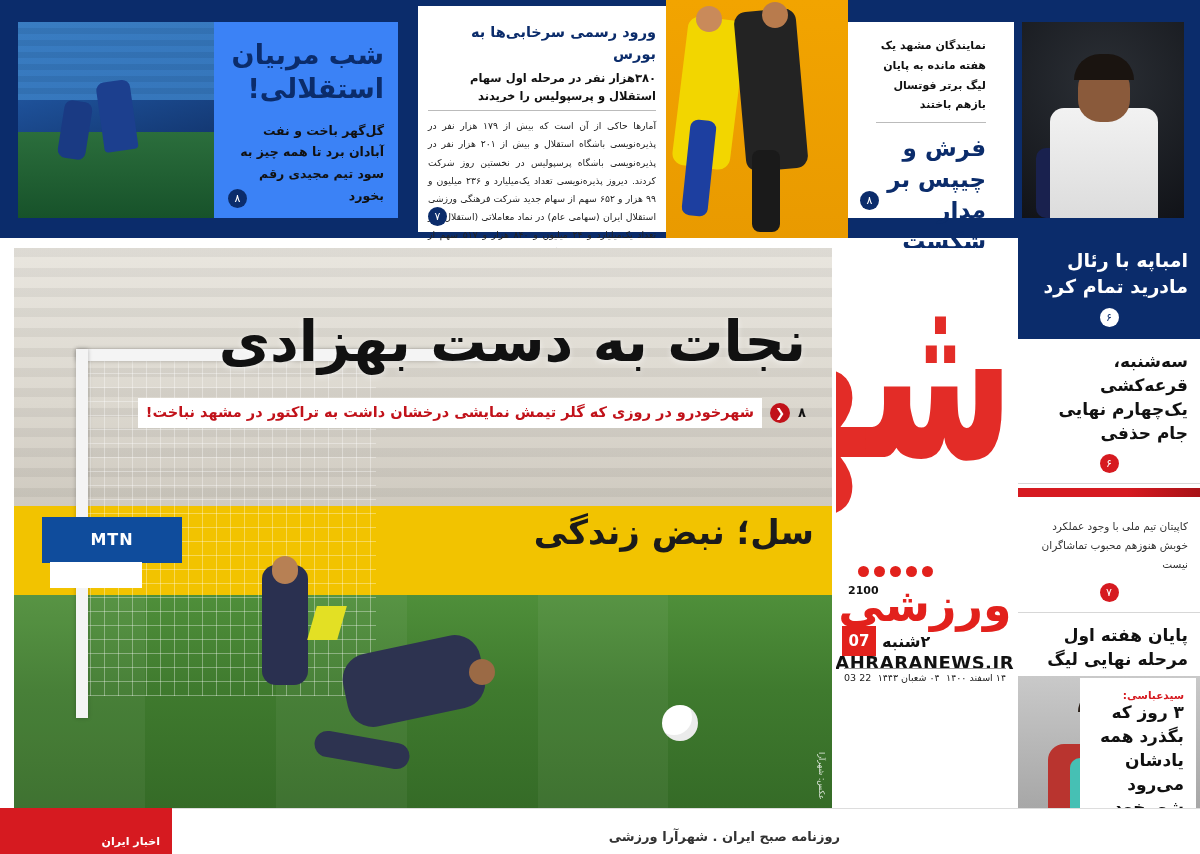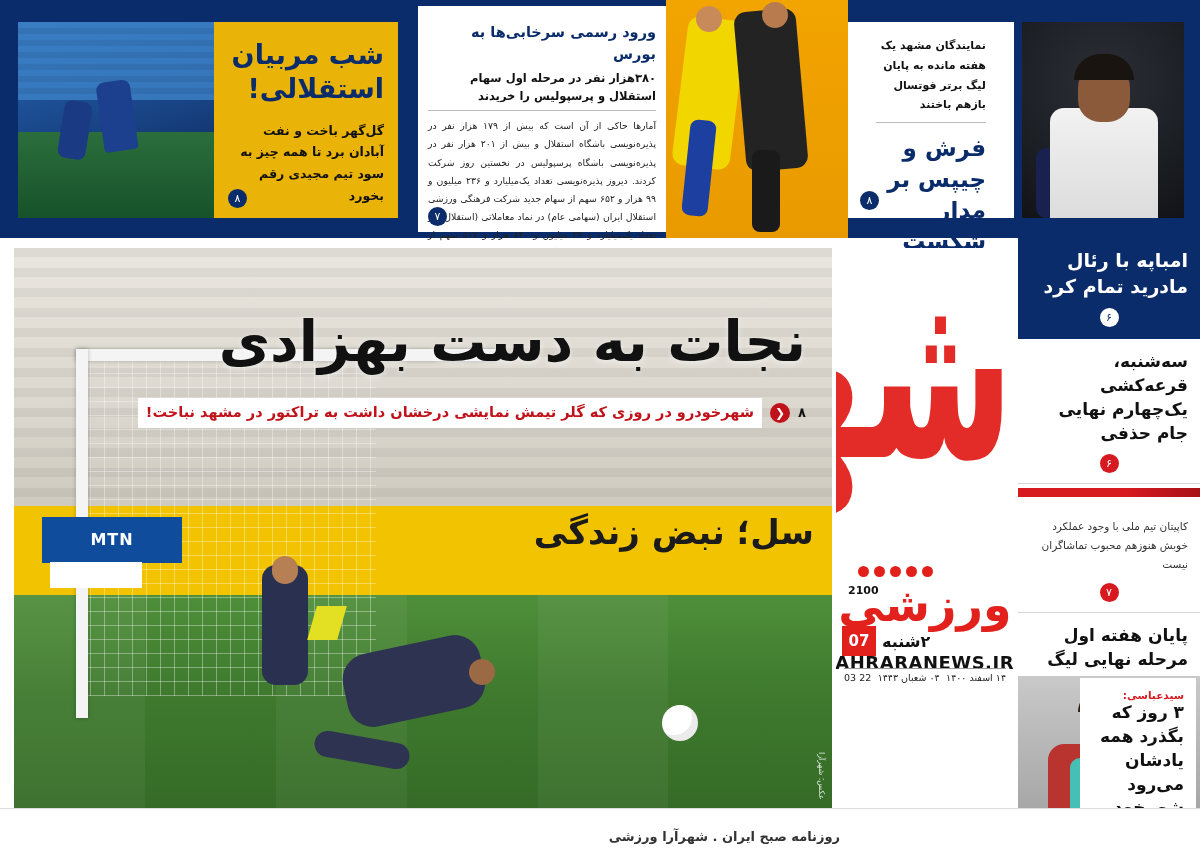--- a/index.html
+++ b/index.html
@@ -44,21 +44,21 @@
     transform: rotate(9deg);
   }
   .ts-photo-left .stands {
     position: absolute; top: 0; left: 0; width: 100%; height: 40%;
     background: repeating-linear-gradient(180deg,#3b7fc4 0 6px,#3575b6 6px 12px);
     opacity: .85;
   }
   .ts-caption-left {
     position: absolute; top: 22px; left: 214px;
     width: 184px; height: 196px;
-    background: #eab308;
+    background: #3b82f6;
     padding: 16px 14px 10px 14px;
     text-align: right;
   }
   .ts-caption-left h2 {
     font-size: 27px; line-height: 1.25; font-weight: bold; color: #0b2c6b;
     letter-spacing: -0.5px;
   }
   .ts-caption-left p {
     margin-top: 14px;
     font-size: 12.5px; line-height: 1.75; color: #111; font-weight: bold;
@@ -570,16 +570,19 @@
     <div class="mh-site">SHAHRARANEWS.IR</div>
     <div class="mh-rule"></div>
     <div class="mh-dateline">
       <span>۱۴ اسفند ۱۴۰۰</span>
       <span>۰۴ شعبان ۱۴۴۳</span>
       <span>22  03</span>
     </div>
   </div>
 
   <div class="footer">
+    <div class="footer-red">
+      <span>اخبار ایران</span>
+    </div>
     <div class="footer-text">روزنامه صبح ایران . شهرآرا ورزشی</div>
   </div>
 
 </div>
 
 </body></html>

